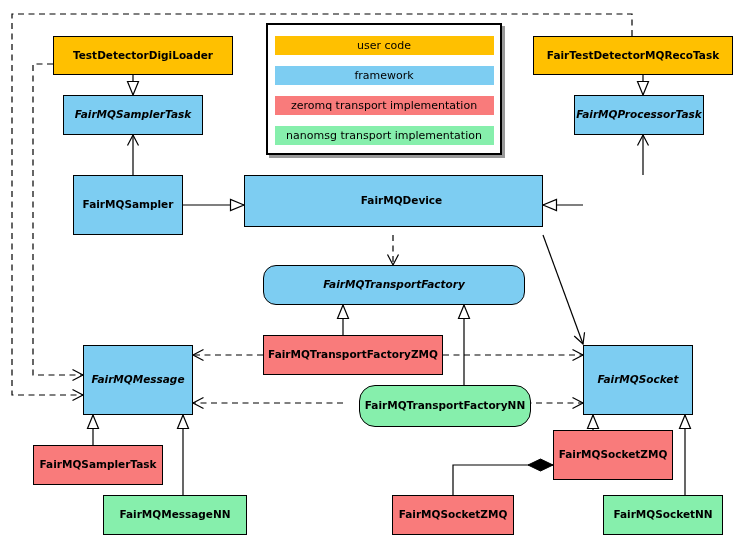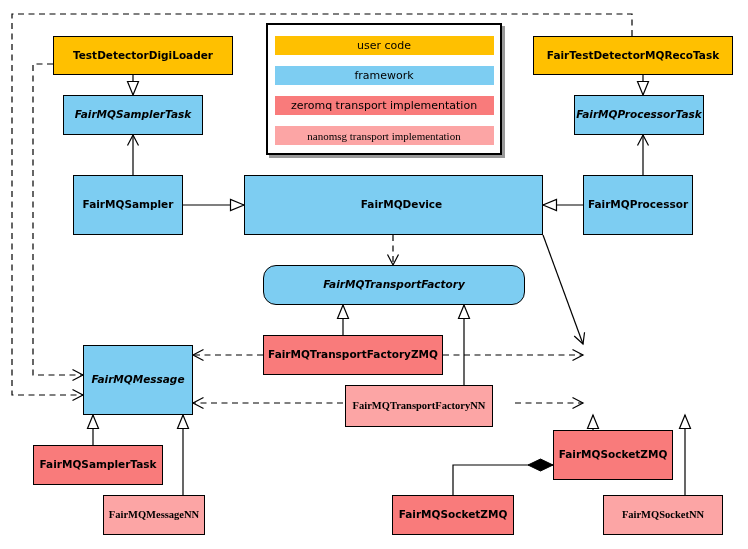--- a/index.html
+++ b/index.html
@@ -10,21 +10,21 @@
   #edges{position:absolute;left:0;top:0;width:748px;height:549px;}
   .node{
     position:absolute;box-sizing:border-box;border:1.5px solid #000;
     display:flex;align-items:center;justify-content:center;text-align:center;
     font-weight:bold;font-size:10.5px;color:#000;line-height:1.1;white-space:nowrap;
   }
   .abstract{font-style:italic;}
   .c-user{background:#FFC000;}
   .c-fw{background:#7DCDF2;}
   .c-zmq{background:#F97B7B;}
-  .c-nn{background:#fca5a5;font-family:Liberation Serif, serif;}
+  .c-nn{background:#86efac;}
   #legend{
     position:absolute;left:266px;top:23px;width:236px;height:132px;box-sizing:border-box;
     background:#fff;border:2px solid #000;box-shadow:3px 3px 0 #999;
     display:flex;flex-direction:column;gap:11px;padding-top:11px;
   }
   .legend-item{
     width:219px;height:19px;margin:0 auto;flex:0 0 auto;
     display:flex;align-items:center;justify-content:center;
     font-size:11px;color:#000;
   }
@@ -78,32 +78,32 @@
     </g>
   </svg>
 
   <div class="node c-user" style="left:53px;top:36px;width:180px;height:39px;">TestDetectorDigiLoader</div>
   <div class="node c-user" style="left:533px;top:36px;width:200px;height:39px;">FairTestDetectorMQRecoTask</div>
 
   <div class="node c-fw abstract" style="left:63px;top:95px;width:140px;height:40px;">FairMQSamplerTask</div>
   <div class="node c-fw abstract" style="left:574px;top:95px;width:130px;height:40px;">FairMQProcessorTask</div>
 
   <div class="node c-fw" style="left:73px;top:175px;width:110px;height:60px;">FairMQSampler</div>
-  <div class="node c-fw" style="left:244px;top:175px;width:299px;height:60px;padding-left:16px;">FairMQDevice</div>
-  <div class="node c-fw" style="left:583px;top:175px;width:110px;height:60px;">FairMQProcessor</div>
+  <div class="node c-fw" style="left:244px;top:175px;width:299px;height:52px;padding-left:16px;">FairMQDevice</div>
 
   <div class="node c-fw abstract" style="left:263px;top:265px;width:262px;height:40px;border-radius:13px;">FairMQTransportFactory</div>
 
   <div class="node c-zmq" style="left:263px;top:335px;width:180px;height:40px;">FairMQTransportFactoryZMQ</div>
-  <div class="node c-nn" style="left:345px;top:385px;width:148px;height:42px;">FairMQTransportFactoryNN</div>
+  <div class="node c-nn" style="left:359px;top:385px;width:172px;height:42px;border-radius:16px;">FairMQTransportFactoryNN</div>
 
   <div class="node c-fw abstract" style="left:83px;top:345px;width:110px;height:70px;">FairMQMessage</div>
+  <div class="node c-fw abstract" style="left:583px;top:345px;width:110px;height:70px;">FairMQSocket</div>
 
   <div class="node c-zmq" style="left:33px;top:445px;width:130px;height:40px;">FairMQSamplerTask</div>
-  <div class="node c-nn" style="left:103px;top:495px;width:102px;height:40px;">FairMQMessageNN</div>
+  <div class="node c-nn" style="left:103px;top:495px;width:144px;height:40px;">FairMQMessageNN</div>
 
   <div class="node c-zmq" style="left:392px;top:495px;width:122px;height:40px;">FairMQSocketZMQ</div>
   <div class="node c-zmq" style="left:553px;top:430px;width:120px;height:50px;">FairMQSocketZMQ</div>
   <div class="node c-nn" style="left:603px;top:495px;width:120px;height:40px;">FairMQSocketNN</div>
 
   <div id="legend">
     <div class="legend-item c-user">user code</div>
     <div class="legend-item c-fw">framework</div>
     <div class="legend-item c-zmq">zeromq transport implementation</div>
     <div class="legend-item c-nn">nanomsg transport implementation</div>

